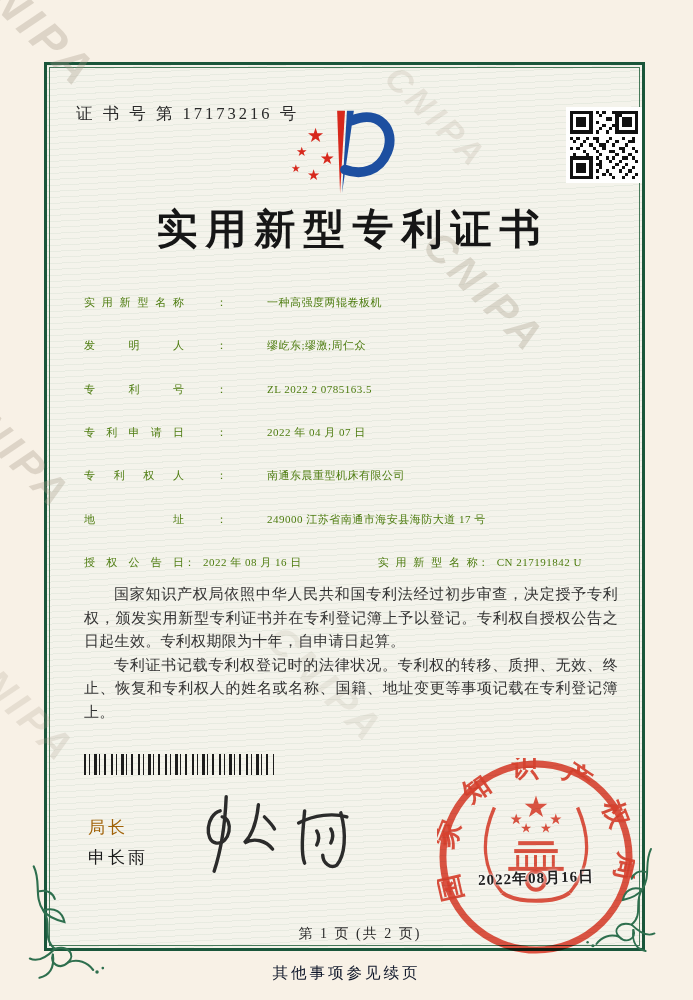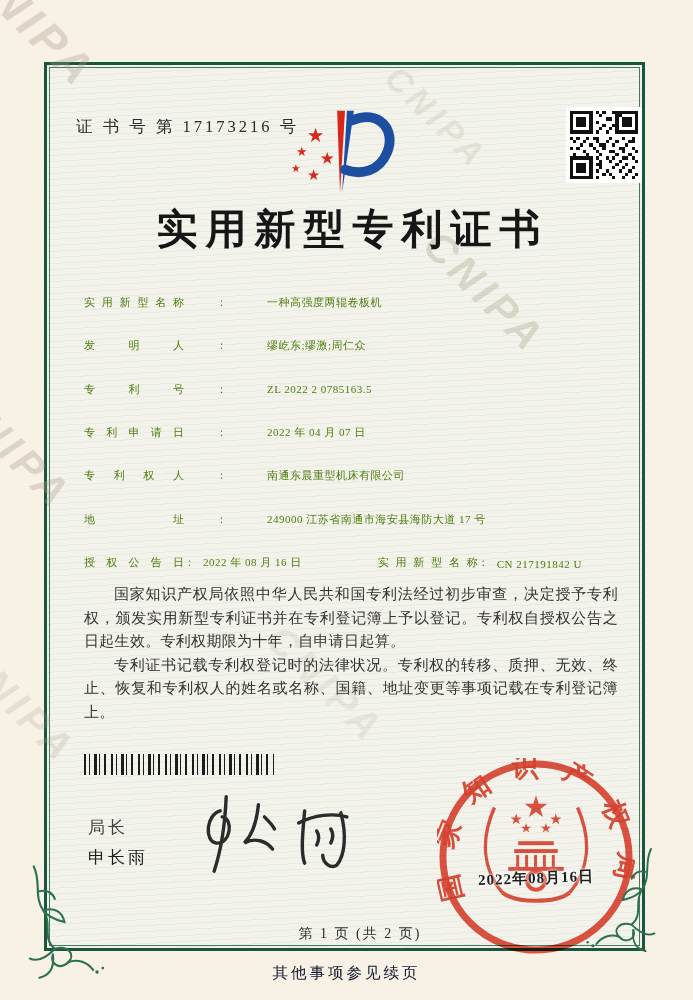--- a/index.html
+++ b/index.html
@@ -33,51 +33,51 @@
     transform:rotate(45deg); white-space:nowrap;
   }
   .wm1{ left:-52px; top:-6px;  font-size:46px; }
   .wm2{ left:372px; top:98px;  font-size:34px; color:rgba(168,156,136,.20); }
   .wm3{ left:408px; top:268px; font-size:42px; }
   .wm4{ left:-66px; top:424px; font-size:42px; }
   .wm5{ left:252px; top:662px; font-size:40px; color:rgba(168,156,136,.16); }
   .wm6{ left:-56px; top:682px; font-size:40px; color:rgba(168,156,136,.22); }
   
   .abs { position:absolute; z-index:3; }
-  .cert-no { left:76px; top:116px; font-size:16.5px; letter-spacing:3px; color:#2a2a2a; }
+  .cert-no { left:76px; top:103px; font-size:16.5px; letter-spacing:3px; color:#2a2a2a; }
   .logo { left:286px; top:104px; width:118px; height:96px; }
   .qr { left:566px; top:107px; width:76px; height:76px; background:#fff; padding:4px; }
   .title {
     left:12px; right:0; top:202px; text-align:center;
     font-size:41px; font-weight:700; letter-spacing:8px; color:#161616;
   }
   .fields { left:84px; top:281px; width:545px; }
   .frow { height:43.3px; display:flex; align-items:center; font-size:11px; color:#4d7c0f;gap:32px; }
   .flabel {
     display:inline-block; width:100px;
     text-align:justify; text-align-last:justify;
   }
   .colon { margin-right:8px; }
   .fvalue { letter-spacing:.5px; }
-  .pair { display:flex; align-items:flex-end; }
+  .pair { display:flex; align-items:center; }
   .pair + .pair { margin-left:44px; }
   .paras { left:84px; top:583px; width:534px; font-size:15px; line-height:23.5px;
     color:#333; text-align:justify; letter-spacing:.3px; }
   .paras p { text-indent:2em; }
   .barcode {
     left:84px; top:754px; width:190px; height:21px;
     background:
       repeating-linear-gradient(90deg,
         #1c1c1c 0 2px, transparent 2px 5px,
         #1c1c1c 5px 6px, transparent 6px 10px,
         #1c1c1c 10px 13px, transparent 13px 15px,
         #1c1c1c 15px 16px, transparent 16px 20px,
         #1c1c1c 20px 22px, transparent 22px 27px);
   }
-  .comm-title { left:88px; top:816px; font-size:17px; letter-spacing:3px; color:#404040; }
+  .comm-title { left:88px; top:816px; font-size:17px; letter-spacing:3px; color:#a16207; }
   .comm-name  { left:88px; top:846px; font-size:17px; letter-spacing:3px; color:#1c1c1c; }
   .sig { left:192px; top:790px; width:176px; height:94px; }
   .seal { left:437px; top:758px; width:198px; height:198px; opacity:.9; mix-blend-mode:multiply; }
   .seal-date {
     left:437px; top:869px; width:198px; text-align:center;
     font-size:15px; font-weight:600; letter-spacing:1px; color:#1d1d1d;
     transform:rotate(-2deg);
     text-shadow:0 0 2px #fff,0 0 4px #fff; z-index:4;
   }
   .page-info { left:0; right:0; top:925px; text-align:center; font-size:14px; letter-spacing:2px; color:#2b2b2b;padding-left:27px; }

